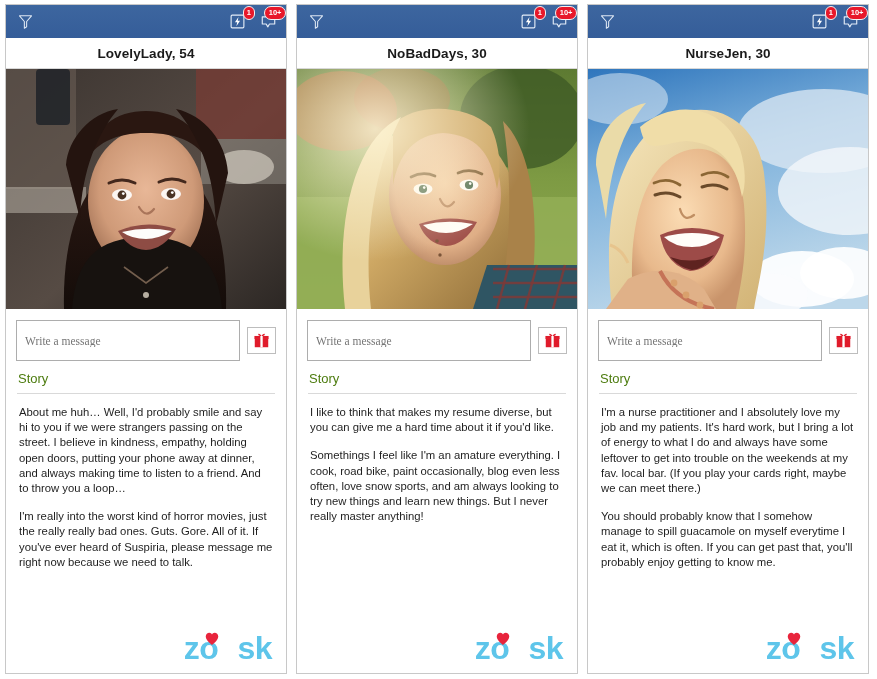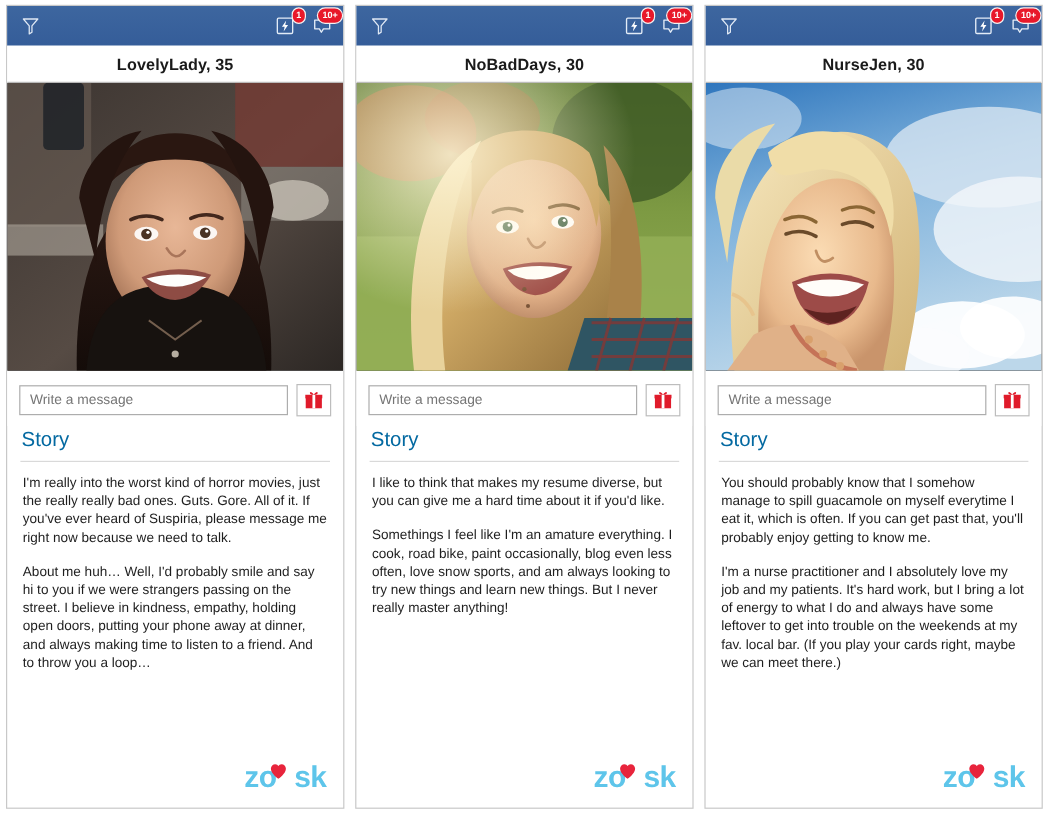--- a/index.html
+++ b/index.html
@@ -96,41 +96,41 @@
   .msgrow {
     display: flex;
     align-items: center;
     gap: 7px;
     padding: 11px 10px 8px 10px;
     flex: 0 0 auto;
     background: #fff;
   }
   .msg-input {
     flex: 1 1 auto;
-    height: 25px;
+    height: 41px;
     border: 1px solid #adadad;
     background: #ffffff;
     font-size: 11.5px;
     color: #6b6b6b;
     padding: 0 8px;
-    font-family: Liberation Sans, sans-serif;
+    font-family: Liberation Serif, serif;
     outline: none;
   }
   .gift-btn {
     width: 29px; height: 27px;
     border: 1px solid #bdbdbd;
     background: #ffffff;
     display: flex; align-items: center; justify-content: center;
     flex: 0 0 auto;
   }
 
   
   .story-h {
-    font-size: 17px;
-    color: #0369a1;
+    font-size: 13px;
+    color: #4d7c0f;
     font-weight: normal;
     padding: 2px 12px 7px 12px;
     flex: 0 0 auto;
   }
   .story-sep {
     height: 1px;
     background: #d9d9d9;
     margin: 0 11px;
     flex: 0 0 auto;
   }
@@ -154,21 +154,21 @@
     height: 44px;
     display: flex;
     align-items: center;
     justify-content: flex-end;
     padding: 0 14px 6px 0;
   }
   .logo {
     position: relative;
     display: inline-flex;
     align-items: baseline;
-    font-size: 25px;
+    font-size: 32px;
     font-weight: bold;
     letter-spacing: -0.5px;
     color: #5ec5ea;
     font-family: "Liberation Sans", sans-serif;
   }
   .logo .o2 { visibility: hidden; }
   .logo .heart {
     position: absolute;
     left: 20.5px;
     top: 1.5px;
@@ -199,21 +199,21 @@
         <div class="icon-btn">
           <svg viewBox="0 0 24 24" width="17" height="17" aria-hidden="true">
             <path d="M3.2 5.4 H20.8 V15.6 H13.4 L11 19.6 L8.7 15.6 H3.2 Z" fill="none" stroke="#e3ecf7" stroke-width="1.6" stroke-linejoin="round"></path>
           </svg>
           <span class="badge wide">10+</span>
         </div>
       </div>
     </div>
 
     <div class="namebar">
-      <span class="namebar-text">LovelyLady, 35</span>
+      <span class="namebar-text">LovelyLady, 54</span>
     </div>
 
     <div class="photo">
       <svg viewBox="0 0 280 240" preserveAspectRatio="xMidYMid slice" aria-hidden="true">
         <defs>
           <linearGradient id="p1bg" x1="0" y1="0" x2="1" y2="1">
             <stop offset="0%" stop-color="#3b3430"></stop>
               <stop offset="55%" stop-color="#564b44"></stop>
               <stop offset="100%" stop-color="#2c2724"></stop>
           </linearGradient>
@@ -265,22 +265,22 @@
           <rect x="10.4" y="5.6" width="3.3" height="15.9" fill="#ffffff"></rect>
           <path d="M12 5.6 C9 5.6 7 4.6 7.4 3.1 C7.8 1.8 10 2.3 12 5.6 Z" fill="#e01b2b"></path>
           <path d="M12 5.6 C15 5.6 17 4.6 16.6 3.1 C16.2 1.8 14 2.3 12 5.6 Z" fill="#e01b2b"></path>
         </svg>
       </div>
     </div>
 
     <div class="story-h">Story</div>
     <div class="story-sep"></div>
     <div class="story-body">
+      <p>About me huh…  Well, I'd probably smile and say hi to you if we were strangers passing on the street. I believe in kindness, empathy, holding open doors, putting your phone away at dinner, and always making time to listen to a friend. And to throw you a loop…</p>
       <p>I'm really into the worst kind of horror movies, just the really really bad ones. Guts. Gore. All of it. If you've ever heard of Suspiria, please message me right now because we need to talk.</p>
-      <p>About me huh…  Well, I'd probably smile and say hi to you if we were strangers passing on the street. I believe in kindness, empathy, holding open doors, putting your phone away at dinner, and always making time to listen to a friend. And to throw you a loop…</p>
     </div>
 
     <div class="footer">
       <div class="logo">
         <span>zo<span class="o2">o</span>sk</span>
         <svg class="heart" viewBox="0 0 24 24" aria-hidden="true">
           <path d="M12 21 C12 21 2.6 14.6 2.6 8.4 C2.6 5 5.2 2.8 8 2.8 C10 2.8 11.3 3.9 12 5.1 C12.7 3.9 14 2.8 16 2.8 C18.8 2.8 21.4 5 21.4 8.4 C21.4 14.6 12 21 12 21 Z" fill="#e8243c"></path>
         </svg>
       </div>
     </div>
@@ -481,22 +481,22 @@
           <rect x="10.4" y="5.6" width="3.3" height="15.9" fill="#ffffff"></rect>
           <path d="M12 5.6 C9 5.6 7 4.6 7.4 3.1 C7.8 1.8 10 2.3 12 5.6 Z" fill="#e01b2b"></path>
           <path d="M12 5.6 C15 5.6 17 4.6 16.6 3.1 C16.2 1.8 14 2.3 12 5.6 Z" fill="#e01b2b"></path>
         </svg>
       </div>
     </div>
 
     <div class="story-h">Story</div>
     <div class="story-sep"></div>
     <div class="story-body">
+      <p>I'm a nurse practitioner and I absolutely love my job and my patients. It's hard work, but I bring a lot of energy to what I do and always have some leftover to get into trouble on the weekends at my fav. local bar. (If you play your cards right, maybe we can meet there.)</p>
       <p>You should probably know that I somehow manage to spill guacamole on myself everytime I eat it, which is often. If you can get past that, you'll probably enjoy getting to know me.</p>
-      <p>I'm a nurse practitioner and I absolutely love my job and my patients. It's hard work, but I bring a lot of energy to what I do and always have some leftover to get into trouble on the weekends at my fav. local bar. (If you play your cards right, maybe we can meet there.)</p>
     </div>
 
     <div class="footer">
       <div class="logo">
         <span>zo<span class="o2">o</span>sk</span>
         <svg class="heart" viewBox="0 0 24 24" aria-hidden="true">
           <path d="M12 21 C12 21 2.6 14.6 2.6 8.4 C2.6 5 5.2 2.8 8 2.8 C10 2.8 11.3 3.9 12 5.1 C12.7 3.9 14 2.8 16 2.8 C18.8 2.8 21.4 5 21.4 8.4 C21.4 14.6 12 21 12 21 Z" fill="#e8243c"></path>
         </svg>
       </div>
     </div>

